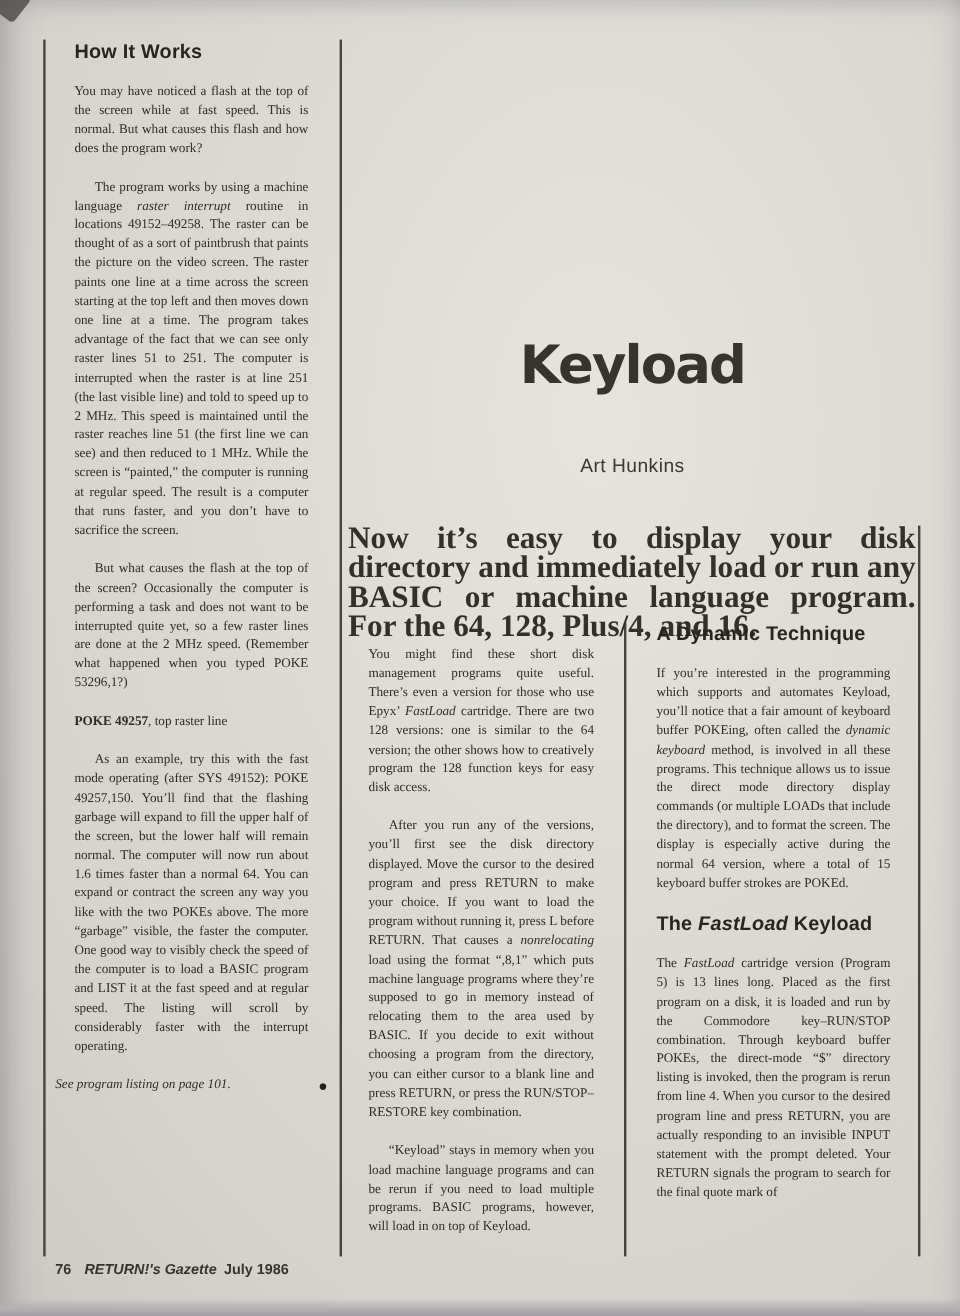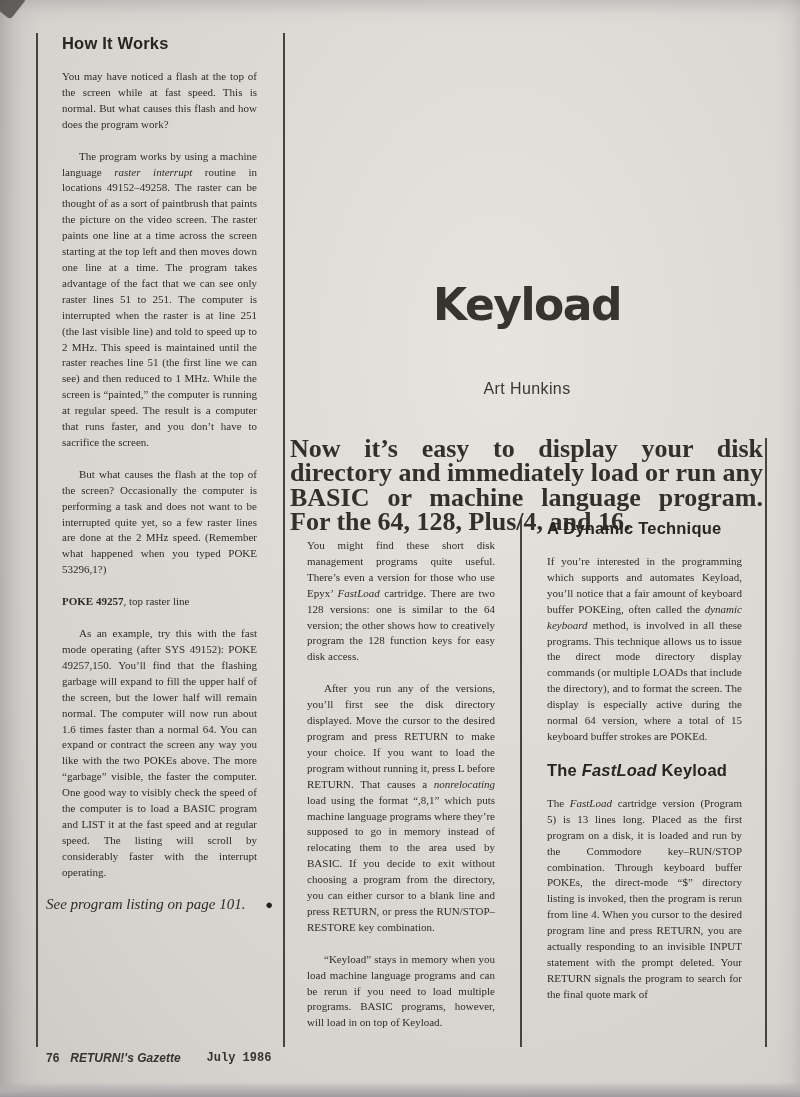--- a/index.html
+++ b/index.html
@@ -24,36 +24,36 @@
   .bodycopy p.ind{text-indent:17px;}
   .rt-i{font-style:italic;}
   .rt-b{font-weight:normal;}
   .rt-bi{font-weight:bold;font-style:italic;}
 
   .col-left{left:46px;top:34px;width:227px;}
   .poke-block{margin:6px 0 5px 0;}
   .poke-line{font-size:12.7px;line-height:16.5px;text-align:center;}
   .poke-line .code{font-weight:bold;}
   .note-line{display:flex;justify-content:space-between;align-items:center;margin-top:4px;}
-  .note-text{font-style:italic;font-size:15px;line-height:15.9px;}
+  .note-text{font-style:italic;font-size:11px;line-height:15.9px;}
   .end-marker{font-size:13px;line-height:13px;color:#23211e;}
 
   .title-block{left:288px;top:268px;width:478px;text-align:center;}
   .title{font-family:"DejaVu Sans", sans-serif;font-weight:bold;font-size:44px;line-height:74px;letter-spacing:-1.5px;color:#37342e;}
   .byline{margin-top:38px;font-family:"Liberation Sans", sans-serif;font-size:16px;color:#3a3733;letter-spacing:.4px;}
 
   .deck{left:290px;top:437px;width:473px;font-weight:bold;font-size:26px;line-height:24.4px;text-align:justify;color:#33302a;}
 
   .col-mid{left:291px;top:522px;width:220px;}
   .col-right{left:531px;top:519px;width:227px;}
   .col-right .sec-head.second{margin-top:8px;}
 
   .footer{left:46px;top:1051px;font-family:"Liberation Sans", sans-serif;font-weight:bold;font-size:12px;color:#36342f;display:flex;align-items:center;}
   .footer .mag{font-style:italic;margin-left:11px;}
-  .footer .date{margin-left:26px;font-family:Liberation Mono, monospace;}
+  .footer .date{margin-left:6px;}
 </style>
 </head>
 <body>
 
 <div class="page">
 
   <div class="corner-mark"></div>
 
   <div class="vrule r1"></div>
   <div class="vrule r2"></div>

